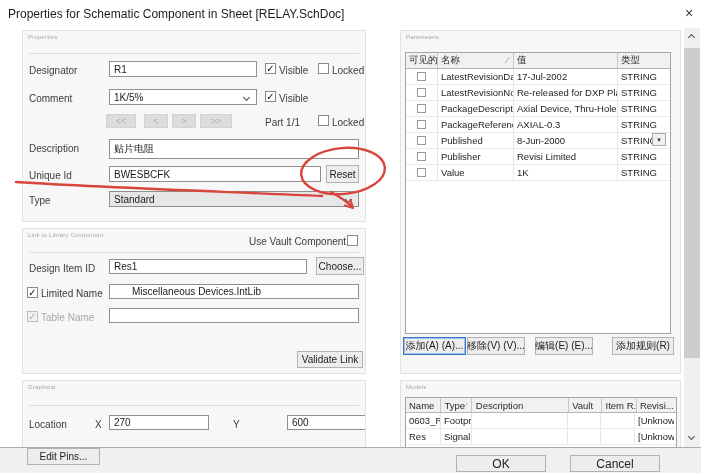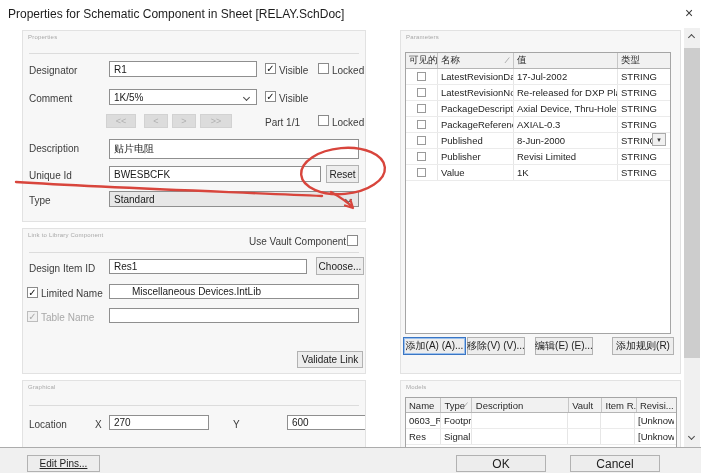--- a/index.html
+++ b/index.html
@@ -231,21 +231,21 @@
   </div>
 </div>
 
 <div class="sbar">
   <span class="chev up sbarrow" style="top:7px;"></span>
   <div class="sbthumb"></div>
   <span class="chev sbarrow" style="bottom:8px;"></span>
 </div>
 
 <div class="footer">
-  <div class="btn" style="left:27px;top:7px;width:73px;height:17px;text-decoration:underline;">Edit Pins...</div>
+  <div class="btn" style="left:27px;top:0;width:73px;height:17px;">Edit Pins...</div>
   <div class="btn okbtn" style="left:456px;top:7px;width:90px;height:17px;">OK</div>
   <div class="btn okbtn" style="left:570px;top:7px;width:90px;height:17px;">Cancel</div>
 </div>
 
 <svg class="anno" width="701" height="473" viewBox="0 0 701 473">
   <ellipse cx="343" cy="171" rx="42" ry="23" fill="none" stroke-width="2.4" stroke-linecap="round" transform="rotate(-5 343 171)" stroke="#d8453c"></ellipse>
   <path d="M 16 182 C 110 188, 235 192, 322 196" fill="none" stroke-width="2.4" stroke-linecap="round" stroke="#d8453c"></path>
   <path d="M 331 192 C 340 197, 348 202, 353 208 M 353 208 L 345 205.5 M 353 208 L 350.5 200" fill="none" stroke-width="2.2" stroke-linecap="round" stroke="#d8453c"></path>
 </svg>
 

